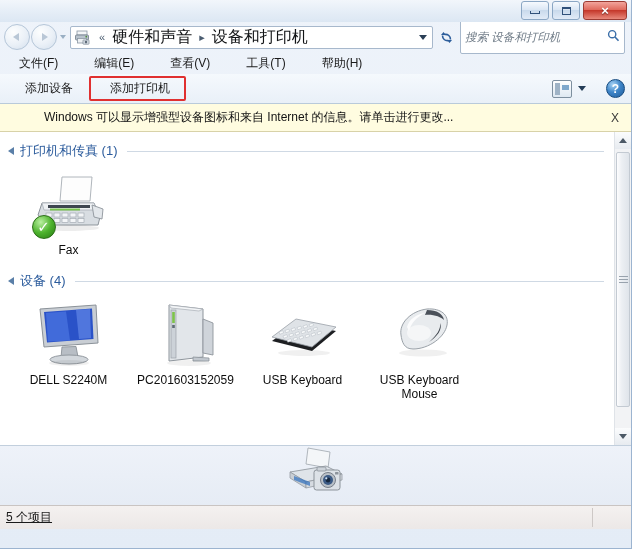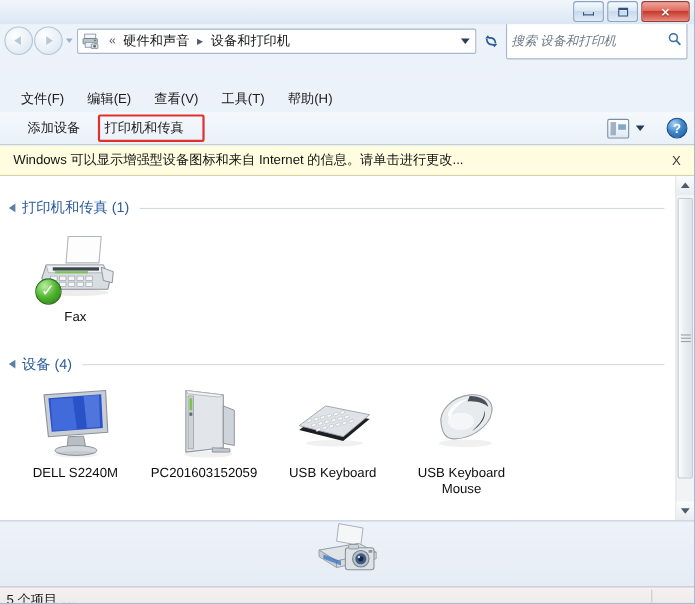--- a/index.html
+++ b/index.html
@@ -138,21 +138,21 @@
     overflow: hidden;
     white-space: nowrap;
   }
   .crumb-sep {
     color: #4a5c70;
     font-size: 11px;
     padding: 0 5px;
     cursor: pointer;
   }
   .crumb-text {
-    font-size: 12px;
+    font-size: 16px;
     color: #121416;
     cursor: pointer;
     padding: 1px 2px;
   }
   .addr-drop {
     width: 15px; height: 19px;
     display: flex; align-items: center; justify-content: center;
     cursor: pointer;
   }
   .addr-drop::after {
@@ -194,42 +194,43 @@
   .searchbox .mag {
     width: 14px;
     color: #3a6ea8;
     font-size: 13px;
     text-align: right;
   }
 
   
   .menubar {
     display: flex;
+    align-items: center;
     height: 22px;
     padding-left: 10px;
-    gap: 3px;
-    margin-top: 28px;
+    gap: 18px;
   }
   .menuitem {
     font-size: 12px;
     color: #1a1a1a;
     padding: 2px 9px;
     cursor: pointer;
     white-space: nowrap;
   }
 
   
   .toolbar {
     position: relative;
     display: flex;
     align-items: center;
     height: 30px;
     padding: 0 6px 0 14px;
     background: linear-gradient(180deg, #f5f9fd 0%, #e9f0f8 100%);
     border-bottom: 1px solid #b9cada;
+    gap: 15px;
   }
   .tbbtn {
     font-size: 12px;
     color: #1b1b1b;
     padding: 3px 10px;
     cursor: pointer;
     white-space: nowrap;
     border: 1px solid transparent;
     border-radius: 2px;
   }
@@ -304,20 +305,21 @@
     border-bottom: 1px solid #d8d2a8;
     padding: 0 8px 0 12px;
     cursor: pointer;
   }
   .notifbar .msg {
     flex: 1;
     font-size: 12px;
     color: #131313;
     white-space: nowrap;
     overflow: hidden;
+    margin-left: 32px;
   }
   .notifbar .x {
     width: 16px;
     text-align: center;
     color: #3a3a3a;
     font-size: 12px;
     cursor: pointer;
   }
 
   
@@ -333,21 +335,20 @@
     overflow: hidden;
     padding: 8px 0 0 0;
   }
 
   .grouphdr {
     display: flex;
     align-items: center;
     padding: 2px 10px 2px 8px;
     margin-bottom: 2px;
     cursor: pointer;
-    margin-top: 10px;
   }
   .grouphdr .tri {
     width: 0; height: 0;
     border-top: 4px solid transparent;
     border-bottom: 4px solid transparent;
     border-right: 6px solid #5a7fa8;
     margin-right: 6px;
   }
   .grouphdr .gtitle {
     font-size: 13px;
@@ -582,21 +583,21 @@
   <div class="menubar">
     <div class="menuitem">文件(F)</div>
     <div class="menuitem">编辑(E)</div>
     <div class="menuitem">查看(V)</div>
     <div class="menuitem">工具(T)</div>
     <div class="menuitem">帮助(H)</div>
   </div>
 
   <div class="toolbar">
     <div class="tbbtn">添加设备</div>
-    <div class="tbbtn">打印机和传真</div>
+    <div class="tbbtn">添加打印机</div>
     <div class="tb-highlight"></div>
 
     <div class="tbright">
       <div class="paneicon"></div>
       <div class="chev"></div>
       <div class="helpicon">?</div>
     </div>
   </div>
 
   <div class="notifbar">
@@ -645,21 +646,21 @@
               <ellipse cx="37" cy="55" rx="30" ry="3" fill="#000" opacity="0.07"></ellipse>
             </svg>
             <div class="badge-check">
               <span>✓</span>
             </div>
           </div>
           <div class="caption">Fax</div>
         </div>
       </div>
 
-      <div class="grouphdr" style="margin-top:18px;">
+      <div class="grouphdr" style="margin-top:6px;">
         <span class="tri"></span>
         <span class="gtitle">设备 (4)</span>
         <span class="gline"></span>
       </div>
 
       <div class="itemgrid">
 
         <div class="item">
           <div class="iconbox">
             <svg width="74" height="68" viewBox="0 0 74 68">

